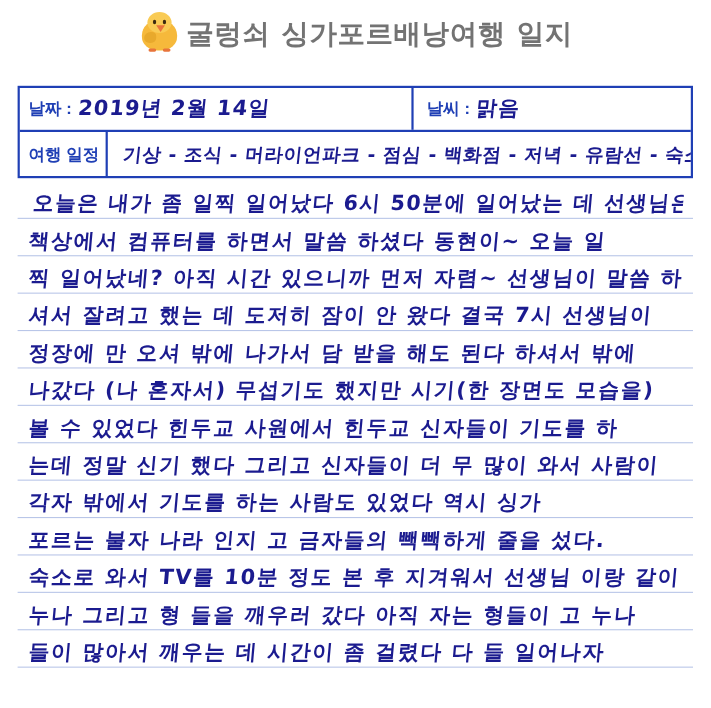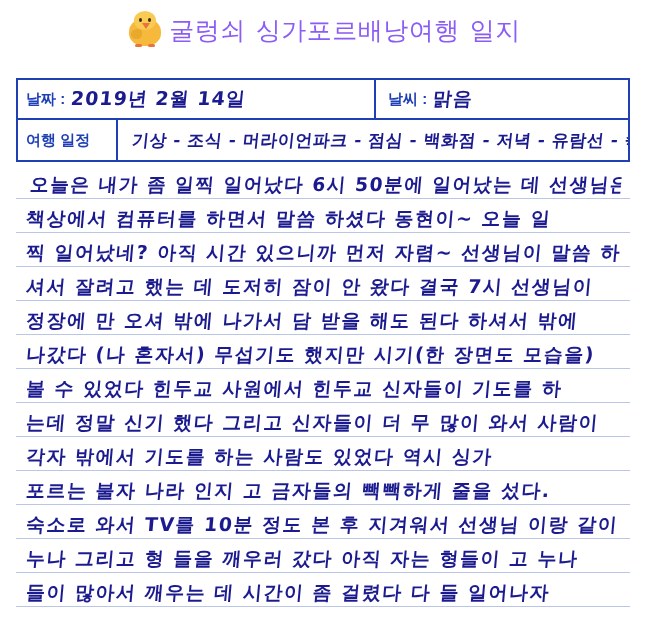--- a/index.html
+++ b/index.html
@@ -83,22 +83,22 @@
     width: 7px;
     height: 3px;
     background: #e8743b;
     border-radius: 2px;
   }
   .chick .foot-l { left: 10px; }
   .chick .foot-r { left: 23px; }
 
   .doc-title {
     font-size: 25px;
-    font-weight: 400;
-    color: #8b5cf6;
+    font-weight: 700;
+    color: #737373;
     letter-spacing: 0.5px;
     white-space: nowrap;
   }
   .doc-title .sp { display: inline-block; width: 10px; }
 
   
   .form-box {
     position: absolute;
     left: 16px;
     top: 78px;
@@ -138,21 +138,21 @@
     font-weight: 700;
     letter-spacing: 1px;
     transform: skewX(-6deg);
     white-space: nowrap;
     margin-left: 6px;
   }
   .hand.small { font-size: 17px; letter-spacing: 0.5px; }
   #date-cell { width: 358px; }
   #weather-cell { flex: 1; padding-left: 12px; }
   #sched-row { height: 40px; }
-  #sched-label-cell { width: 100px; }
+  #sched-label-cell { width: 80px; }
   #sched-value-cell { flex: 1; overflow: hidden; }
 
   
   .page-body {
     position: absolute;
     left: 16px;
     top: 158px;
     width: 614px;
     height: 486px;
   }

